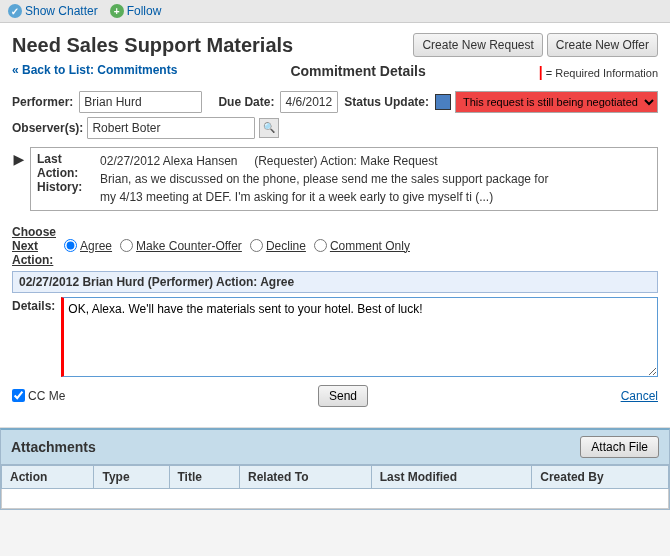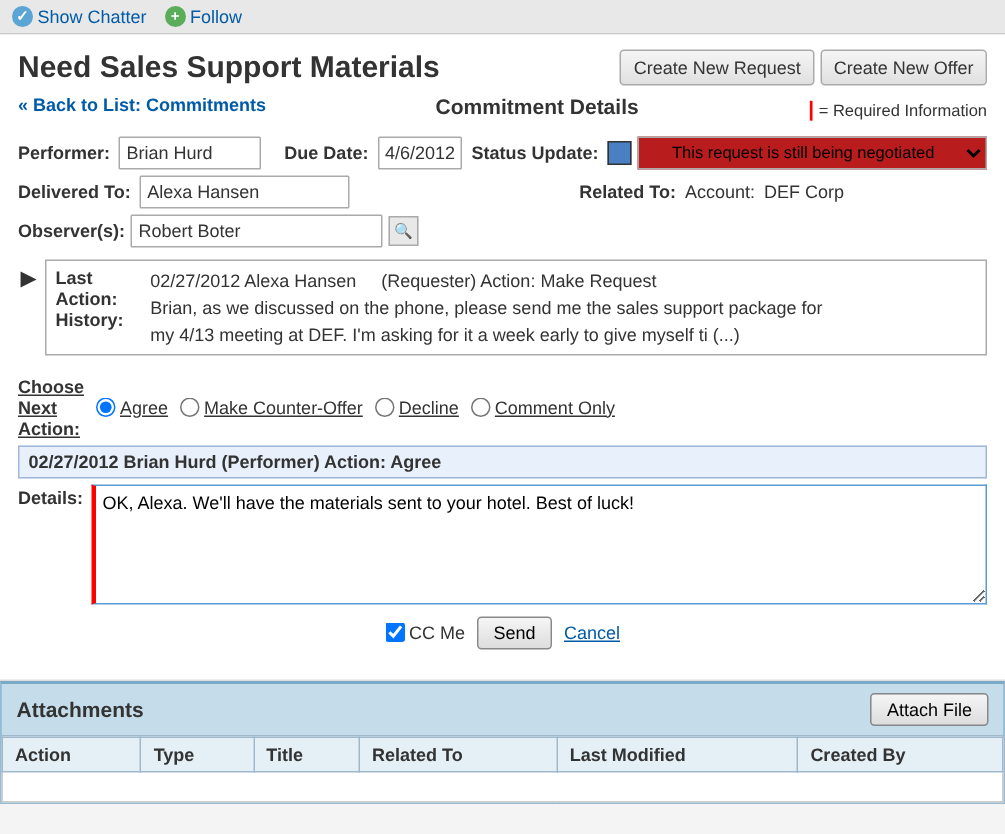--- a/index.html
+++ b/index.html
@@ -81,22 +81,22 @@
     
     .status-row {
       display: flex; align-items: center; gap: 4px;
     }
     .status-icon-box {
       width: 16px; height: 16px; background: #4a7fc1; border: 1px solid #333;
     }
     .status-select {
       border: 1px solid #aaa;
       font-size: 11px;
-      padding: 1px 18px;
-      background: #b91c1c;
+      padding: 1px 3px;
+      background: #ef4444;
       height: 22px;
     }
     .observer-row {
       display: flex; align-items: center; gap: 4px; margin-bottom: 8px;
     }
     .search-icon-btn {
       width: 20px; height: 20px; background: #e8e8e8;
       border: 1px solid #aaa; cursor: pointer;
       display: flex; align-items: center; justify-content: center;
       font-size: 10px;
@@ -149,21 +149,21 @@
       border-left: 3px solid red;
       font-size: 12px;
       padding: 4px;
       height: 80px;
       resize: vertical;
       font-family: Arial, sans-serif;
     }
 
     
     .send-row {
-      display: flex; align-items: center; justify-content: center;
+      display: flex; align-items: center; justify-content: space-between;
       gap: 8px; margin-bottom: 10px;
     }
     .cc-label { display: flex; align-items: center; gap: 3px; font-size: 12px; }
     .btn-send {
       background: linear-gradient(to bottom, #f5f5f5, #ddd);
       border: 1px solid #888;
       border-radius: 3px;
       padding: 3px 10px;
       font-size: 12px;
       cursor: pointer;
@@ -258,31 +258,20 @@
     </div>
     <span class="field-label">Status Update:</span>
     <div class="status-row">
       <div class="status-icon-box"></div>
       <select class="status-select">
         <option>This request is still being negotiated</option>
       </select>
     </div>
   </div>
 
-  <div class="field-row">
-    <span class="field-label">Delivered To:</span>
-    <div class="field-value-box" style="width:140px;">
-      <span>Alexa Hansen</span>
-    </div>
-    <span style="margin-left:10px;width:60px;" class="field-label"></span>
-    <span style="width:65px;"></span>
-    <span class="field-label">Related To:</span>
-    <span class="field-label" style="font-weight:normal;">Account:</span>
-    <span class="field-value-text">DEF Corp</span>
-  </div>
 
   <div class="observer-row">
     <span class="field-label">Observer(s):</span>
     <div class="field-value-box" style="width:168px;">
       <span>Robert Boter</span>
     </div>
     <button class="search-icon-btn">🔍</button>
   </div>
 
   <div class="history-outer">

